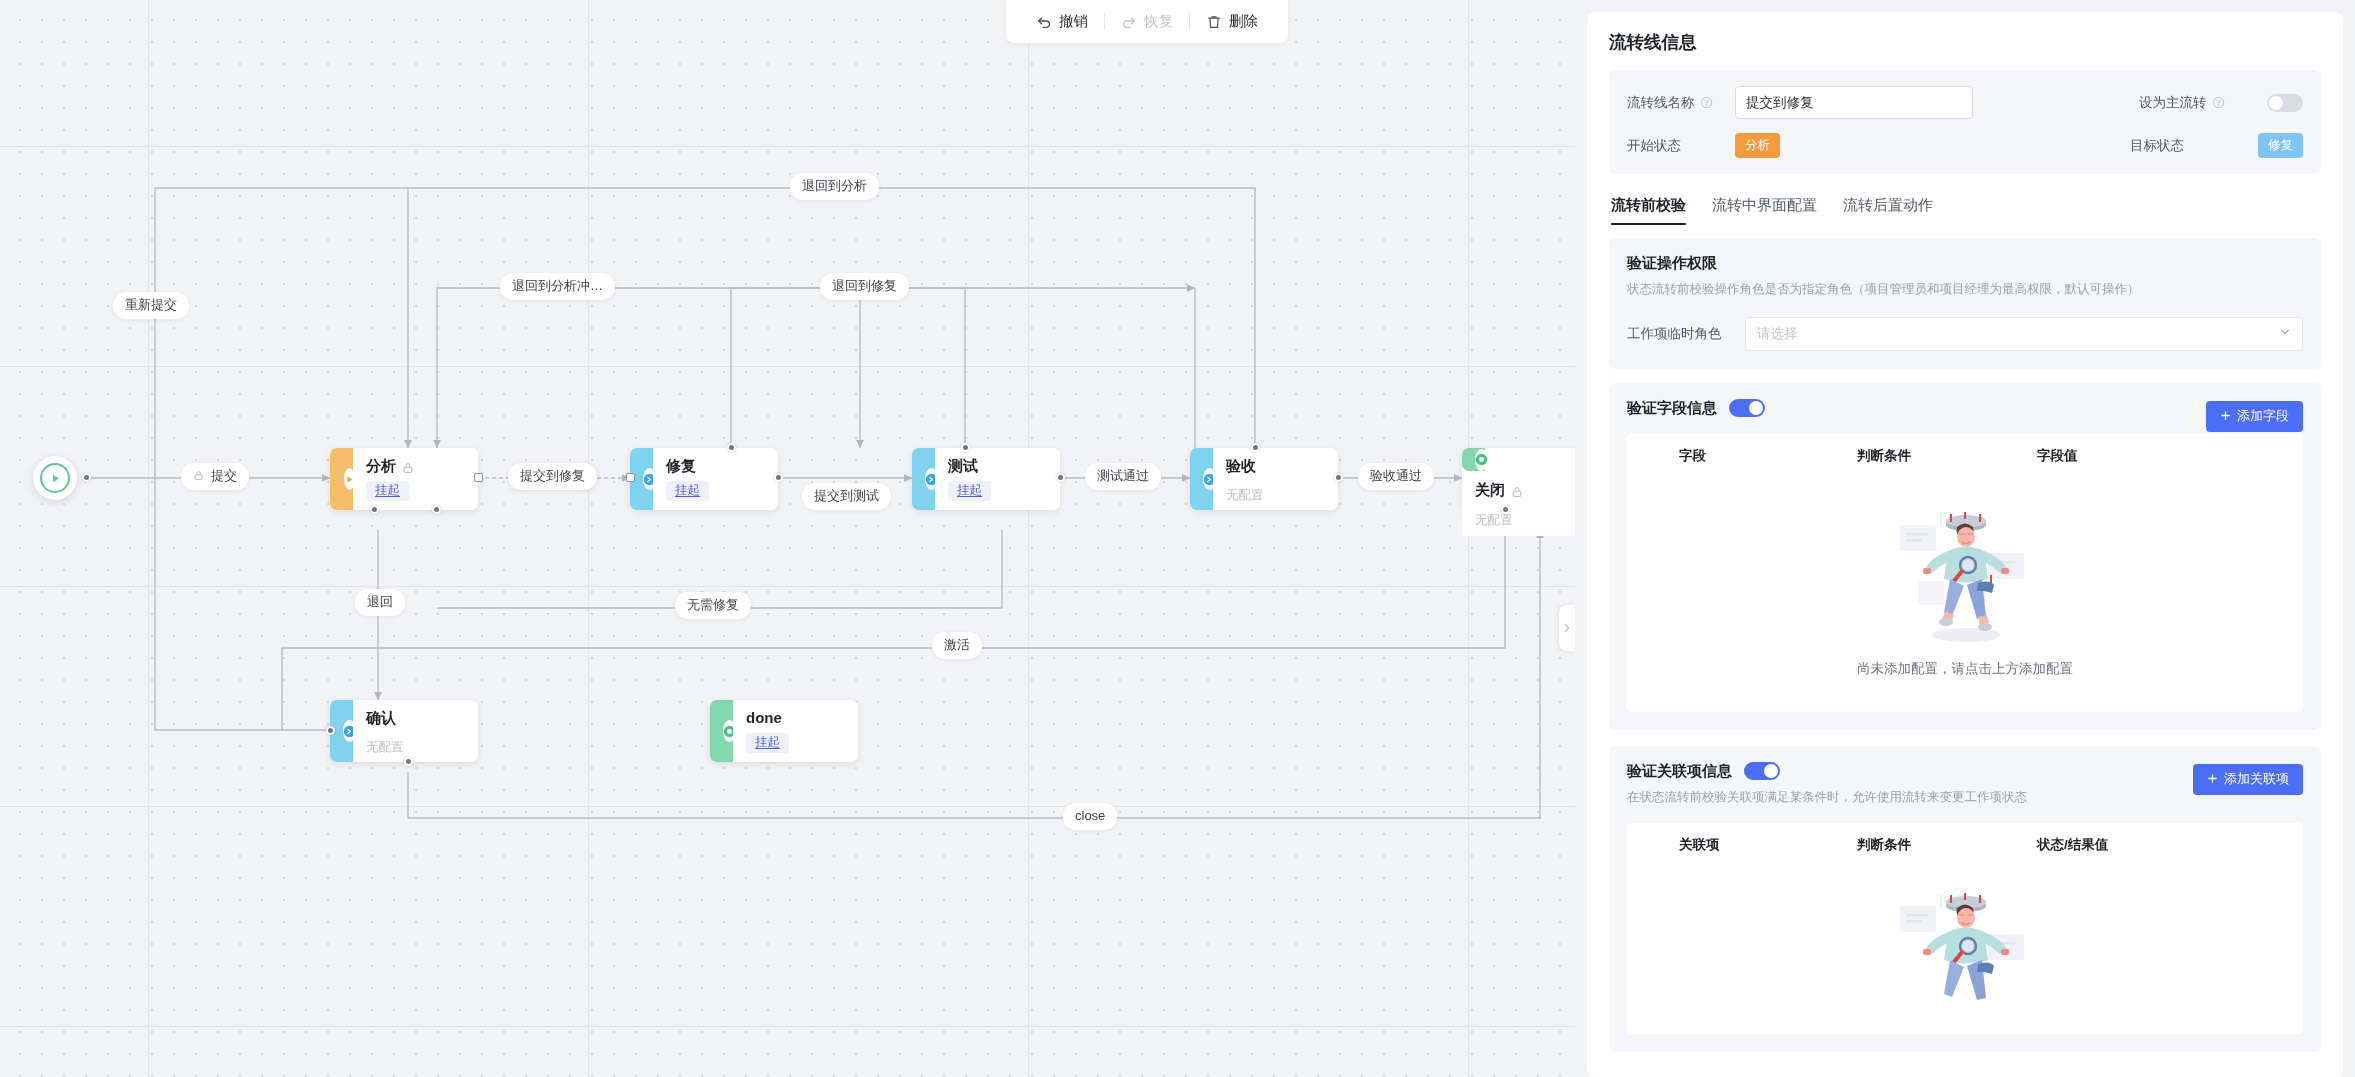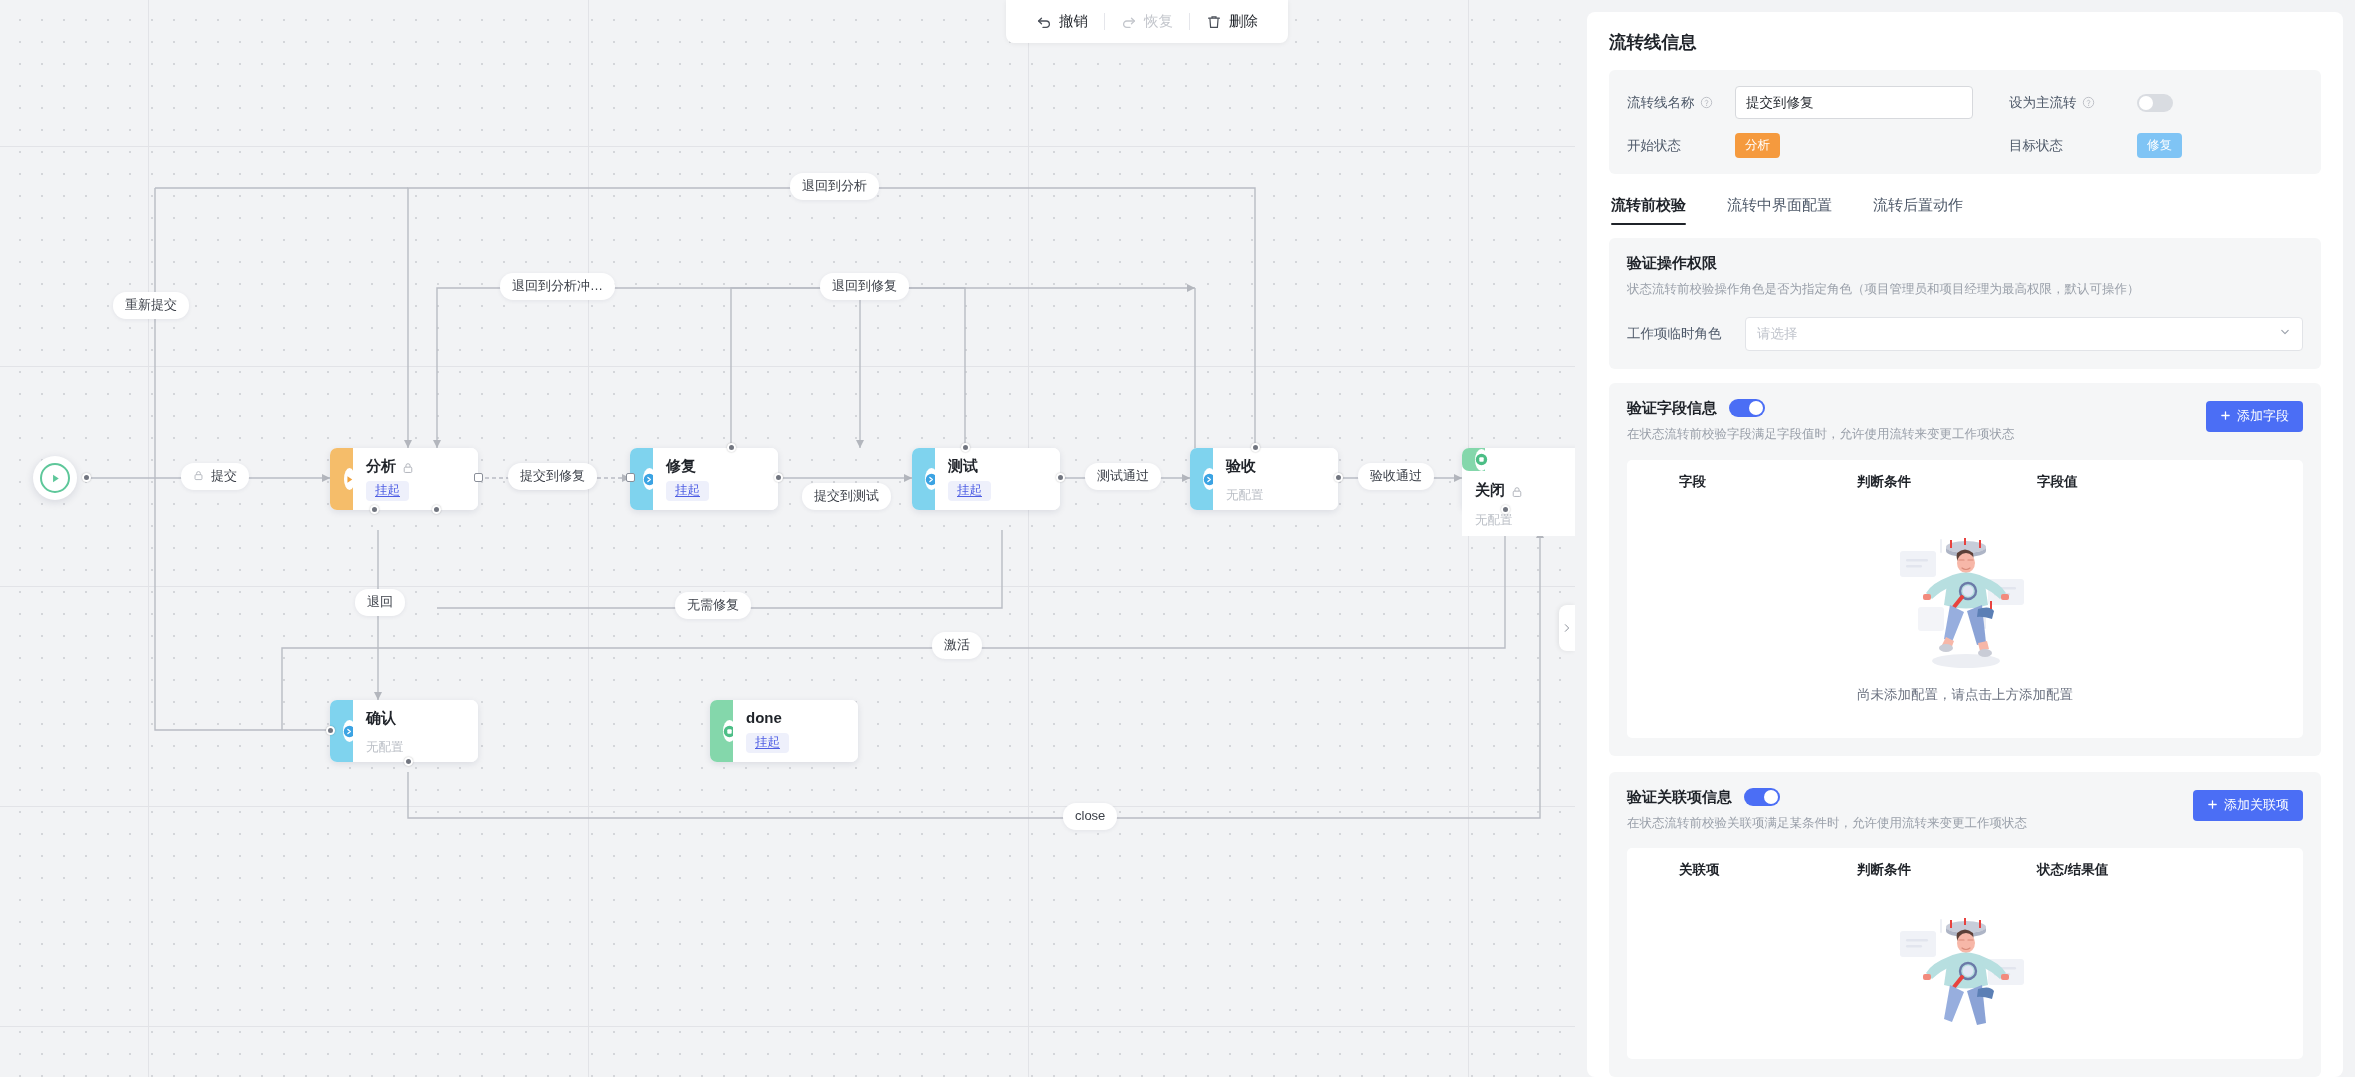--- a/index.html
+++ b/index.html
@@ -145,21 +145,21 @@
     width: 756px; min-height: 1065px;
     padding: 18px 22px 0 22px;
     position: relative;
   }
   .panel-title { font-size: 17.5px; font-weight: 700; color: #1f2329; margin-bottom: 16px; }
 
   .info-card {
     background: #f5f6f7; border-radius: 6px;
     padding: 16px 18px 16px 18px;
   }
-  .info-row { display: flex; align-items: center; margin-bottom: 14px; }
+  .info-row { display: flex; align-items: center; margin-bottom: 14px; justify-content: space-between; }
   .info-row:last-child { margin-bottom: 0; }
   .info-col { display: flex; align-items: center; }
   .info-col.left { width: 382px; }
   .lbl { font-size: 13.5px; color: #4e5969; display:flex; align-items:center; gap:5px; }
   .lbl.w { width: 108px; flex: 0 0 108px; }
   .q-ico { width: 13px; height: 13px; opacity: .55; }
   .text-input {
     width: 238px; height: 33px;
     border: 1px solid #d7d9dd; border-radius: 4px;
     background: #fff; font-size: 13.5px; color: #1f2329;
@@ -178,21 +178,21 @@
   }
   .toggle .knob {
     position:absolute; top: 2px; left: 2px;
     width: 14px; height: 14px; border-radius: 50%; background:#fff;
     transition: left .15s;
   }
   .toggle.on { background: #4b6ef5; }
   .toggle.on .knob { left: 20px; }
 
   
-  .tabs { display: flex; gap: 41px; margin: 22px 0 0 2px; border-bottom: 0px; }
+  .tabs { display: flex; gap: 26px; margin: 22px 0 0 2px; border-bottom: 0px; }
   .tab {
     font-size: 15px; color: #4e5969; padding-bottom: 9px; cursor: pointer;
     position: relative; white-space: nowrap;
   }
   .tab.active { color: #1f2329; font-weight: 700; }
   .tab.active:after {
     content:""; position:absolute; left:0; right:0; bottom:-1px;
     height: 2.5px; background: #1f2329; border-radius: 2px;
   }
 
@@ -618,21 +618,20 @@
         </div>
       </div>
 
       <div class="sec-card">
         <div class="sec-head">
           <span class="sec-title">验证字段信息</span>
           <div class="toggle on">
               <div class="knob"></div>
             </div>
         </div>
-        <div class="sec-desc">在状态流转前校验字段满足字段值时，允许使用流转来变更工作项状态</div>
         <button class="btn-primary">
           <span>
             <svg viewBox="0 0 12 12" width="11" height="11">
                 <path d="M6 2 V10 M2 6 H10" stroke="#fff" stroke-width="1.4" stroke-linecap="round"></path>
               </svg>
           </span>
           <span>添加字段</span>
         </button>
 
         <div class="table-box">

